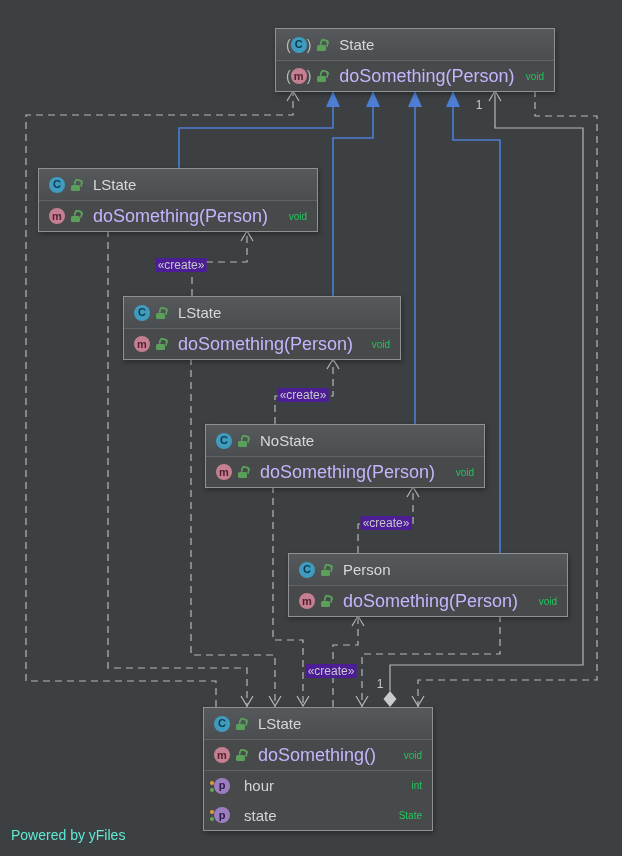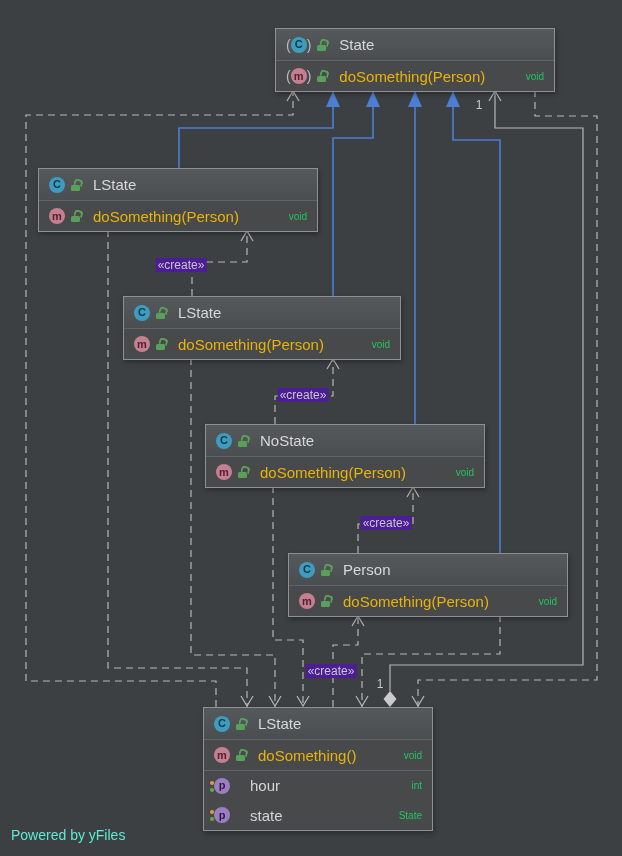--- a/index.html
+++ b/index.html
@@ -23,22 +23,22 @@
   .icon-wrap{position:relative;display:flex;align-items:center;flex:none;}
   .paren{color:#b9bbbd;font-size:14px;margin:0 0;}
   .dot{position:absolute;width:4px;height:4px;border-radius:50%;}
   .dot.o{left:-4px;top:3px;background:#e09d3c;}
   .dot.g{left:-4px;top:10px;background:#61a94c;}
   .lock{position:relative;width:11px;height:9px;flex:none;margin:3px 3px 0 6px;}
   .lock::after{content:'';position:absolute;bottom:0;left:0;width:9px;height:6px;background:#5aa05a;border-radius:1.5px;}
   .lock::before{content:'';position:absolute;bottom:5px;left:3px;width:5px;height:5px;border:2px solid #5aa05a;
                 border-bottom:none;border-radius:4px 4px 0 0;transform:rotate(16deg);}
   .c-name{color:#d6d8da;font-size:15px;margin-left:8px;white-space:nowrap;}
-  .m-name{color:#eab308;font-size:15px;margin-left:8px;white-space:nowrap;}
-  .f-name{color:#d3d5d7;font-size:15px;margin-left:20px;white-space:nowrap;}
+  .m-name{color:#c4b5fd;font-size:18px;margin-left:8px;white-space:nowrap;}
+  .f-name{color:#d3d5d7;font-size:15px;margin-left:14px;white-space:nowrap;}
   .m-type{margin-left:auto;color:#22c55e;font-size:10px;white-space:nowrap;}
   .edge-label{position:absolute;transform:translate(-50%,-50%);font-size:12px;color:#c6c8ca;
               white-space:nowrap;}
   .edge-label.create{background:#4c1d95;padding:0 2px;}
   #watermark{position:absolute;left:11px;top:827px;font-size:14px;color:#5eead4;z-index:4;}
 </style>
 </head>
 <body>
 
 <div id="stage">

